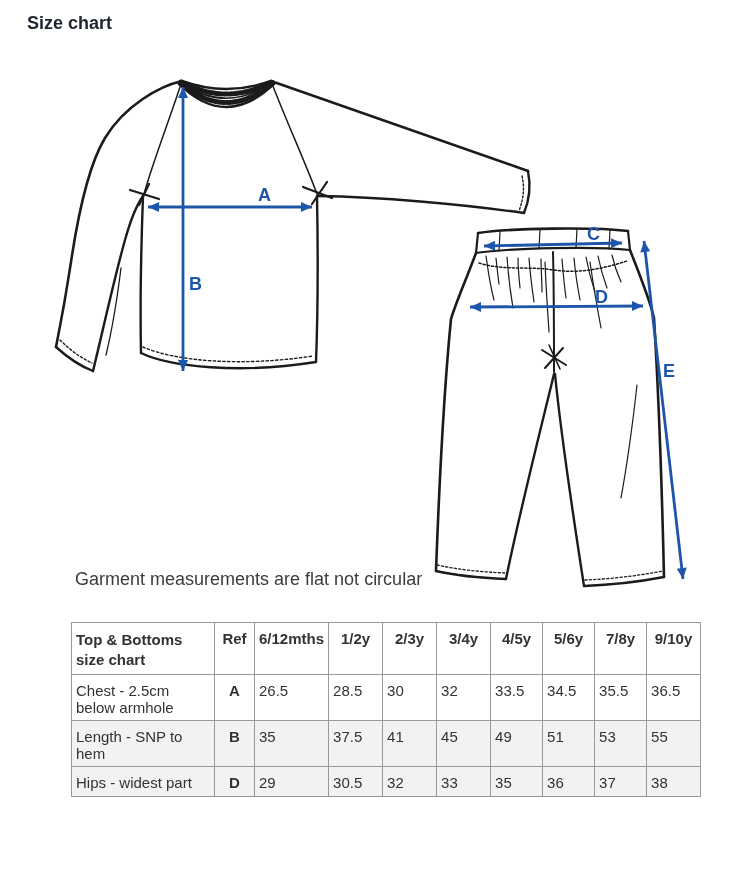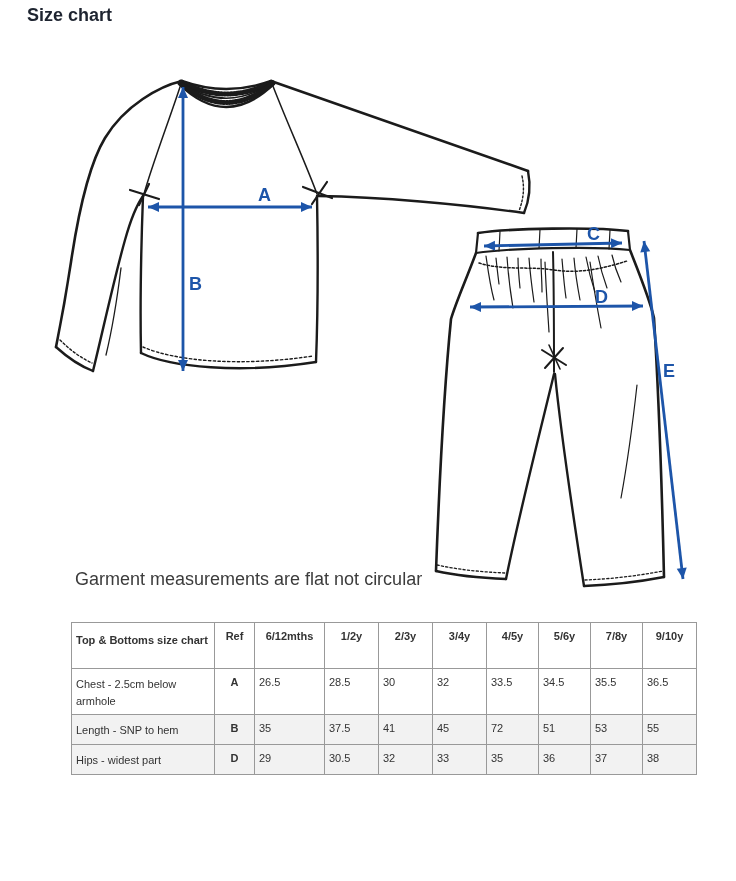--- a/index.html
+++ b/index.html
@@ -13,21 +13,21 @@
     --page-bg:#ffffff;
   }
   html,body{margin:0;padding:0;}
   body{
     width:736px;height:881px;position:relative;
     background:var(--page-bg);
     font-family:"Liberation Sans","DejaVu Sans",sans-serif;
     overflow:hidden;
   }
   .page-title{
-    position:absolute;left:27px;top:5px;
+    position:absolute;left:27px;top:13px;
     font-size:18px;font-weight:bold;color:var(--title-text);
   }
   svg.diagram{position:absolute;left:0;top:0;}
   .ink{stroke:var(--ink);fill:none;stroke-linecap:round;stroke-linejoin:round;}
   .arrow{stroke:var(--accent-blue);fill:none;stroke-width:2.8;}
   .arrowhead{fill:var(--accent-blue);stroke:none;}
   .measure-label{
     font-family:"Liberation Sans","DejaVu Sans",sans-serif;
     font-size:18px;font-weight:bold;fill:var(--accent-blue);
   }
@@ -36,21 +36,21 @@
     font-size:18px;color:var(--body-text);
   }
   table.size-table{
     position:absolute;left:71px;top:622px;
     border-collapse:collapse;table-layout:fixed;
   }
   .size-table th,.size-table td{
     border:1px solid var(--table-border);
     vertical-align:top;
     padding:7px 4px 4px;
-    font-size:11px;color:var(--table-text);
+    font-size:15px;color:var(--table-text);
     overflow:hidden;
   }
   .h-lg{height:46px;}
   .h-sm{height:30px;}
   .corner{font-size:15px;line-height:20px;text-align:left;padding-left:8px;font-weight:bold;color:#2b2b2b;}
   .col-head{font-weight:bold;text-align:center;}
   .row-label{text-align:left;padding-left:8px;font-weight:normal;line-height:17px;color:#2b2b2b;}
   .ref-cell{text-align:center;font-weight:bold;color:#2b2b2b;}
   .val-cell{text-align:left;font-weight:normal;}
   tr.alt td{background:var(--row-alt-bg);}
@@ -193,21 +193,21 @@
       <td class="val-cell">35.5</td>
       <td class="val-cell">36.5</td>
     </tr>
     <tr class="h-sm alt">
       <td class="row-label">Length - SNP to hem</td>
       <td class="ref-cell">B</td>
       <td class="val-cell">35</td>
       <td class="val-cell">37.5</td>
       <td class="val-cell">41</td>
       <td class="val-cell">45</td>
-      <td class="val-cell">72</td>
+      <td class="val-cell">49</td>
       <td class="val-cell">51</td>
       <td class="val-cell">53</td>
       <td class="val-cell">55</td>
     </tr>
     <tr class="h-sm alt">
       <td class="row-label">Hips - widest part</td>
       <td class="ref-cell">D</td>
       <td class="val-cell">29</td>
       <td class="val-cell">30.5</td>
       <td class="val-cell">32</td>

